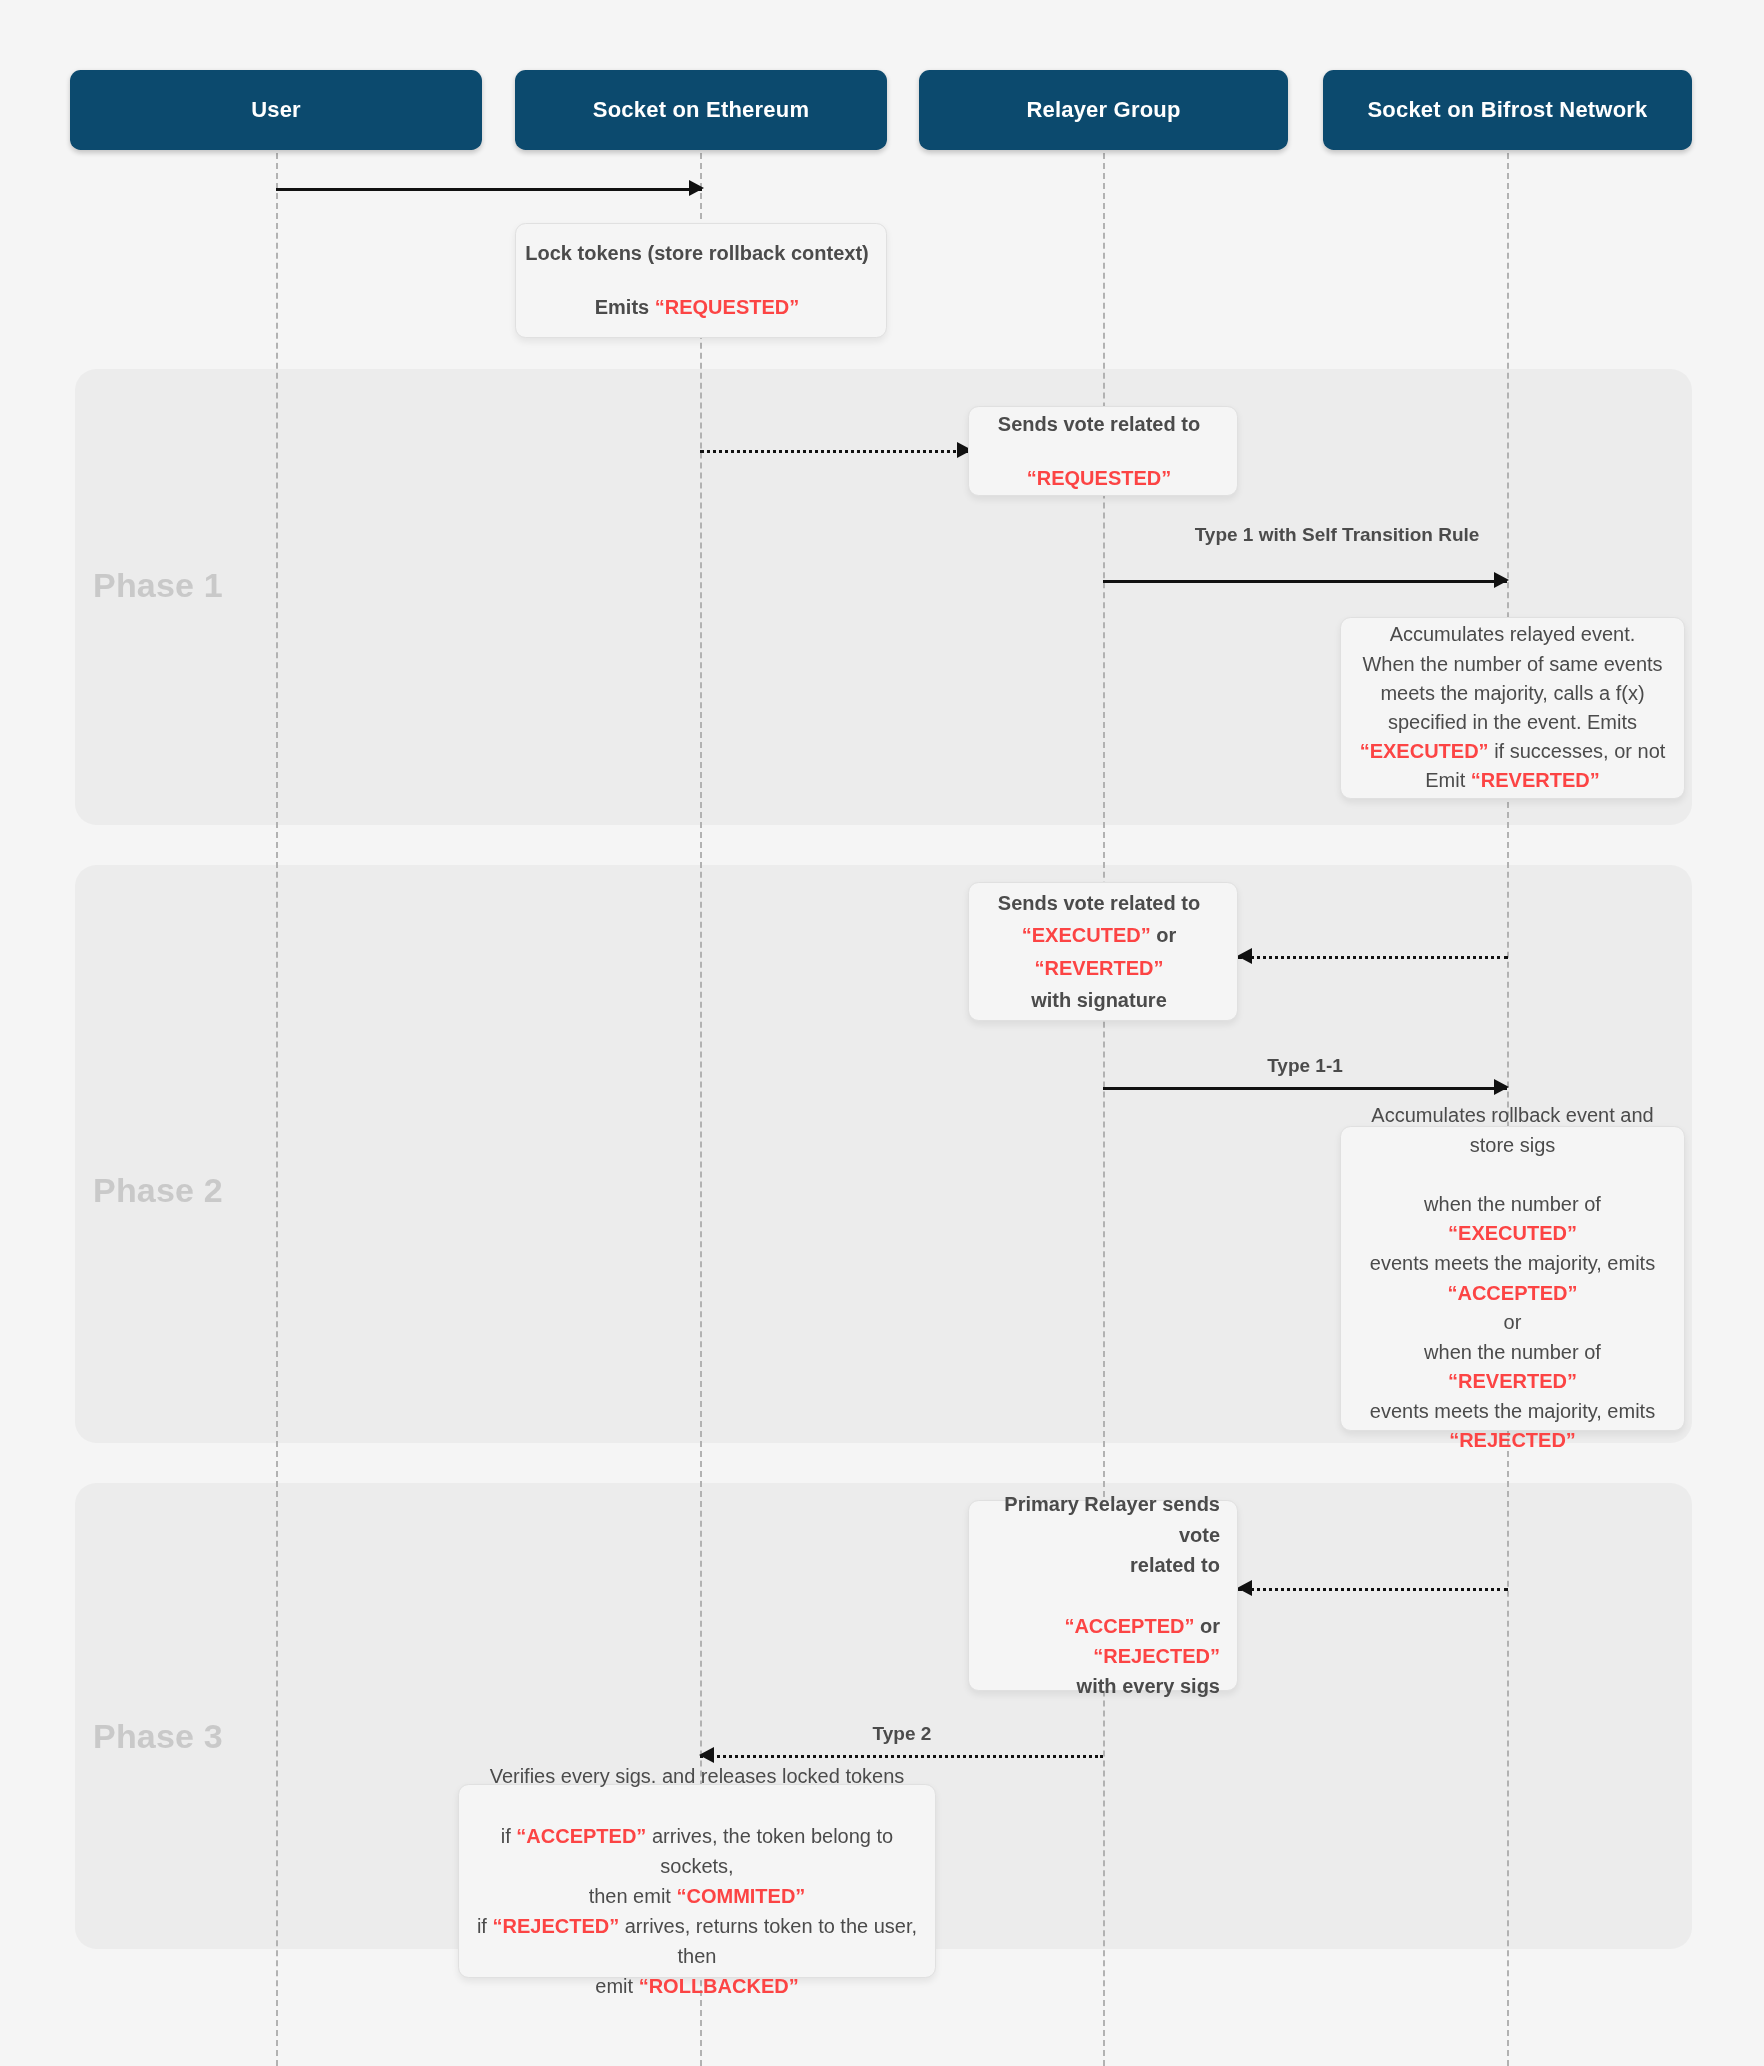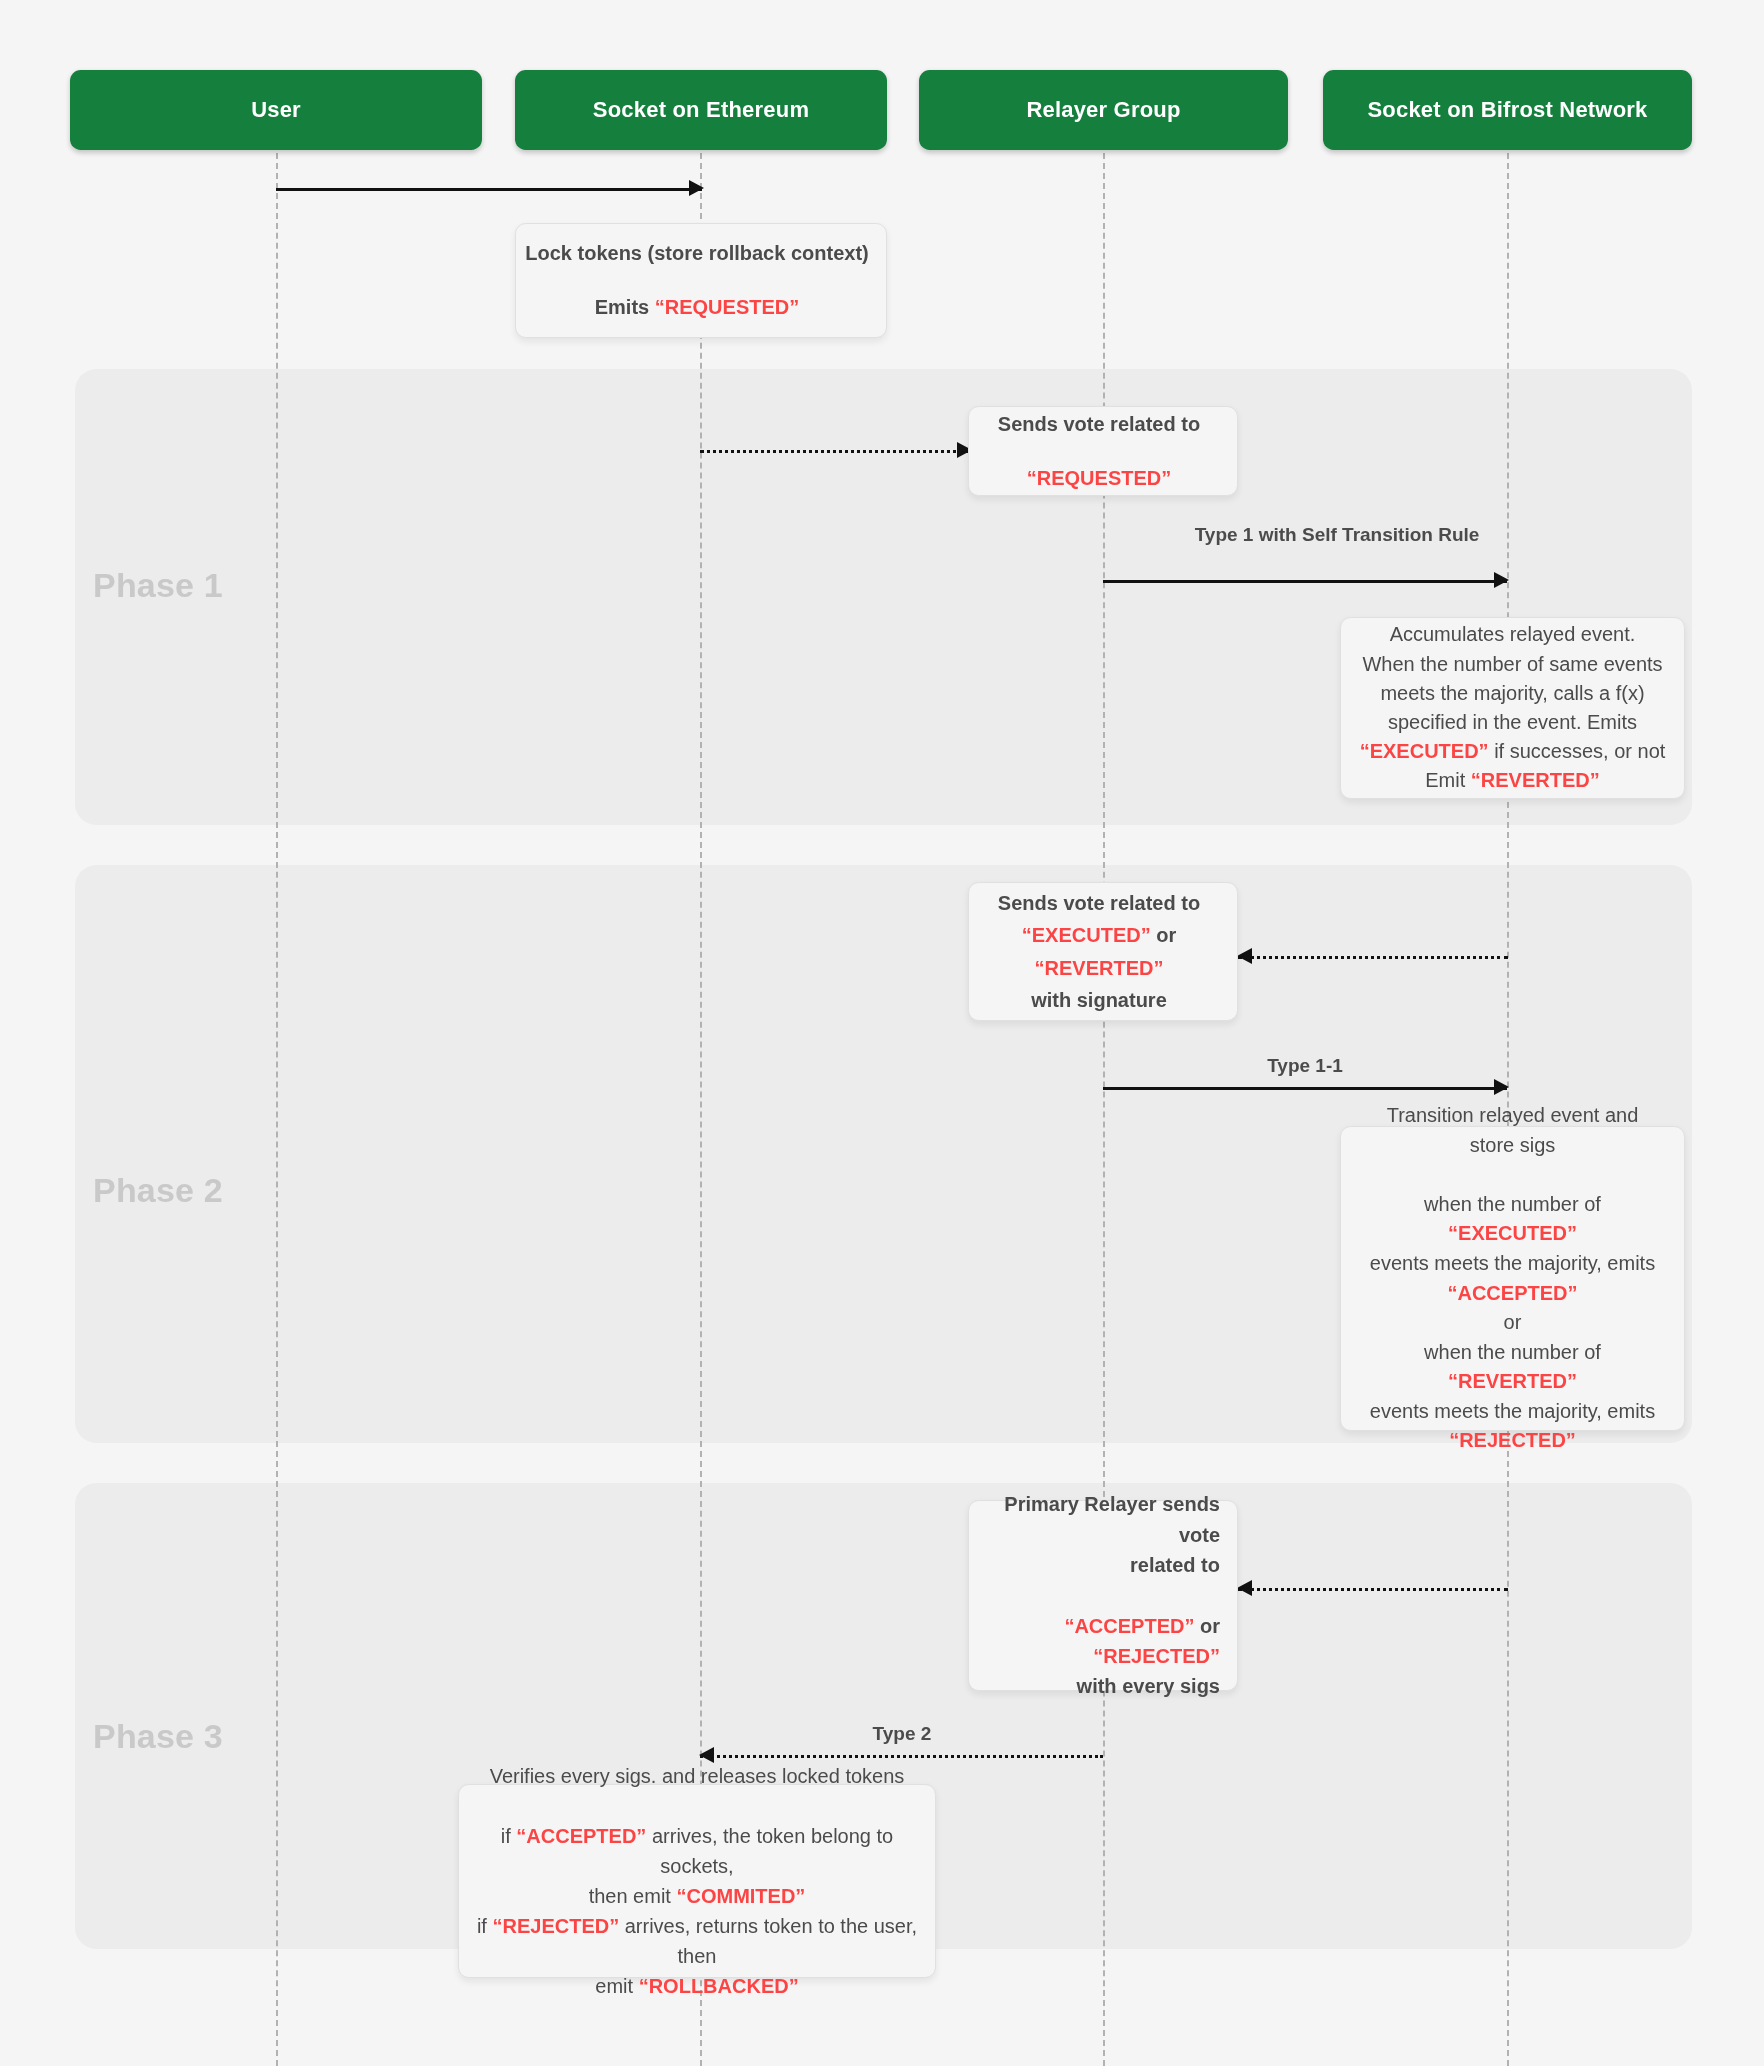--- a/index.html
+++ b/index.html
@@ -45,21 +45,21 @@
     bottom: 0;
     width: 0;
     border-left: 2.3px dashed #b2b2b2;
   }
 
   
   .actor {
     position: absolute;
     top: 70px;
     height: 80px;
-    background: #15803d;
+    background: #0c4a6e;
     border-radius: 10.7px;
     box-shadow: 0 2.3px 5.4px rgba(0,0,0,0.20);
     display: flex;
     align-items: center;
     justify-content: center;
   }
   .actor-label {
     color: #ffffff;
     font-size: 22px;
     font-weight: bold;
@@ -228,21 +228,21 @@
   <div class="note bold" style="left:968px; top:882px; width:270px; height:139px; font-size:20px; line-height:1.62;">
     <div>
         <span class="line"><span>Sends vote related to</span></span>
         <span class="line"><span class="red">“EXECUTED”</span><span> or </span><span class="red">“REVERTED”</span></span>
         <span class="line"><span>with signature</span></span>
       </div>
   </div>
 
   <div class="note" style="left:1340px; top:1126px; width:345px; height:305px; font-size:20px; line-height:1.48;">
     <div>
-        <span class="line"><span>Transition relayed event and</span></span>
+        <span class="line"><span>Accumulates rollback event and</span></span>
         <span class="line"><span>store sigs</span></span>
         <span class="line spacer">&nbsp;</span>
         <span class="line"><span>when the number of </span><span class="red">“EXECUTED”</span></span>
         <span class="line"><span>events meets the majority, emits</span></span>
         <span class="line"><span class="red">“ACCEPTED”</span></span>
         <span class="line"><span>or</span></span>
         <span class="line"><span>when the number of </span><span class="red">“REVERTED”</span></span>
         <span class="line"><span>events meets the majority, emits</span></span>
         <span class="line"><span class="red">“REJECTED”</span></span>
       </div>

